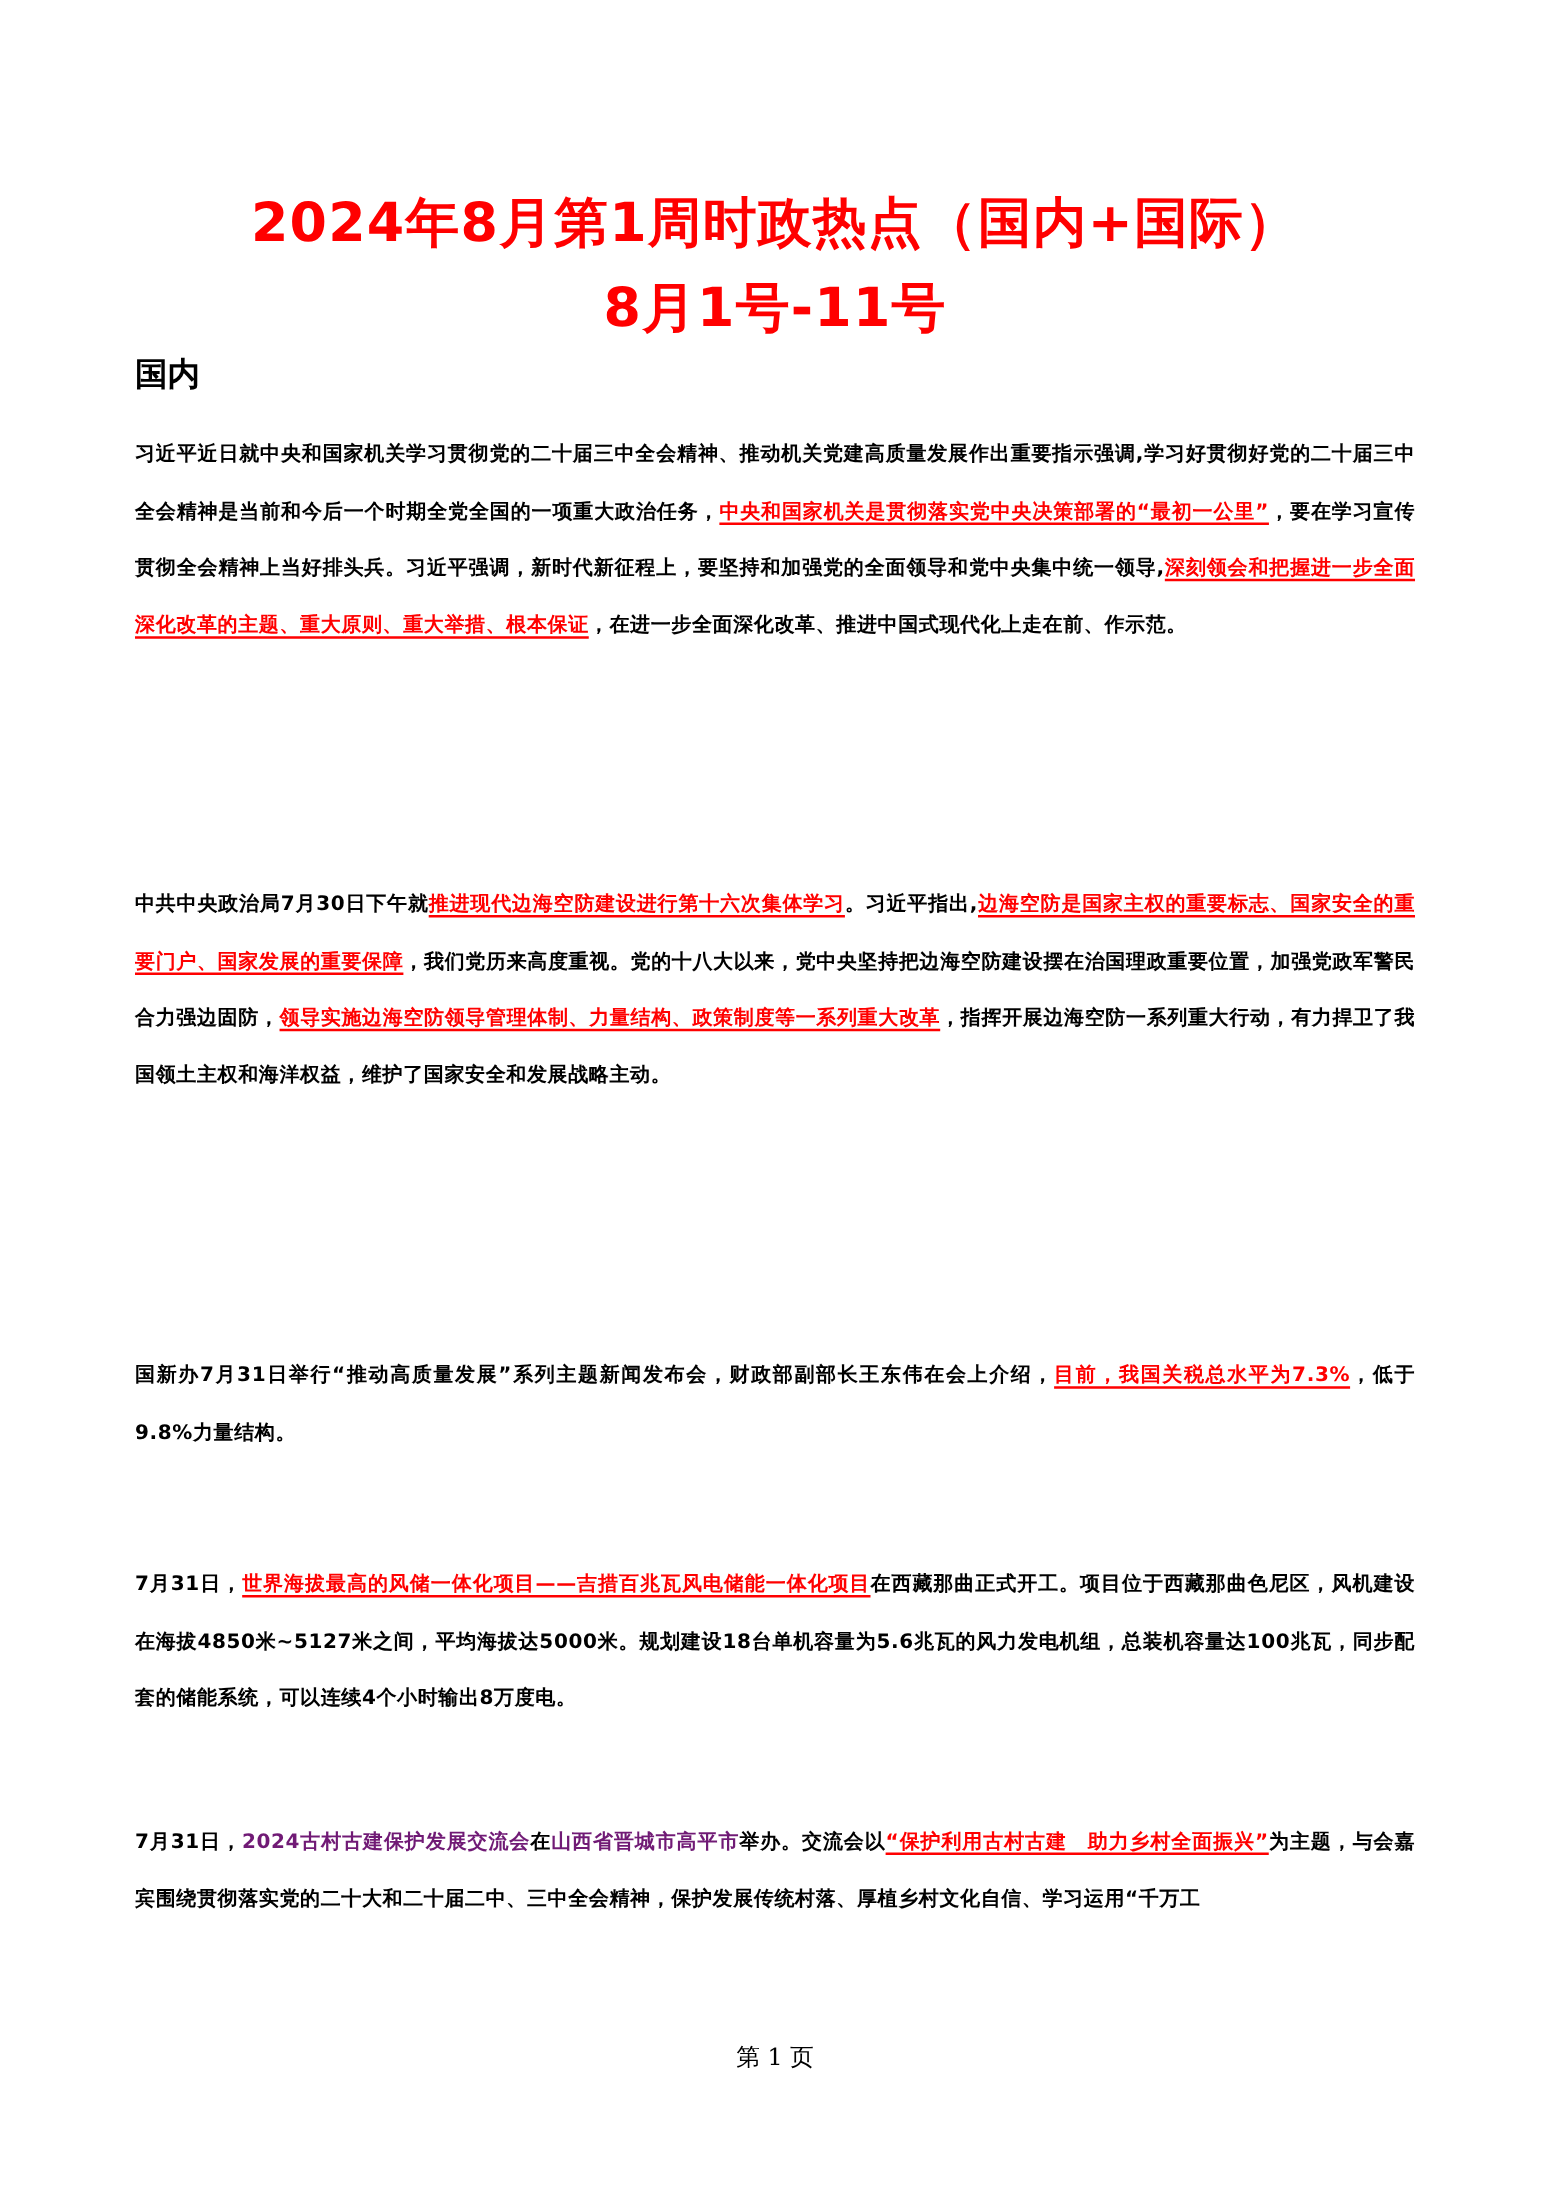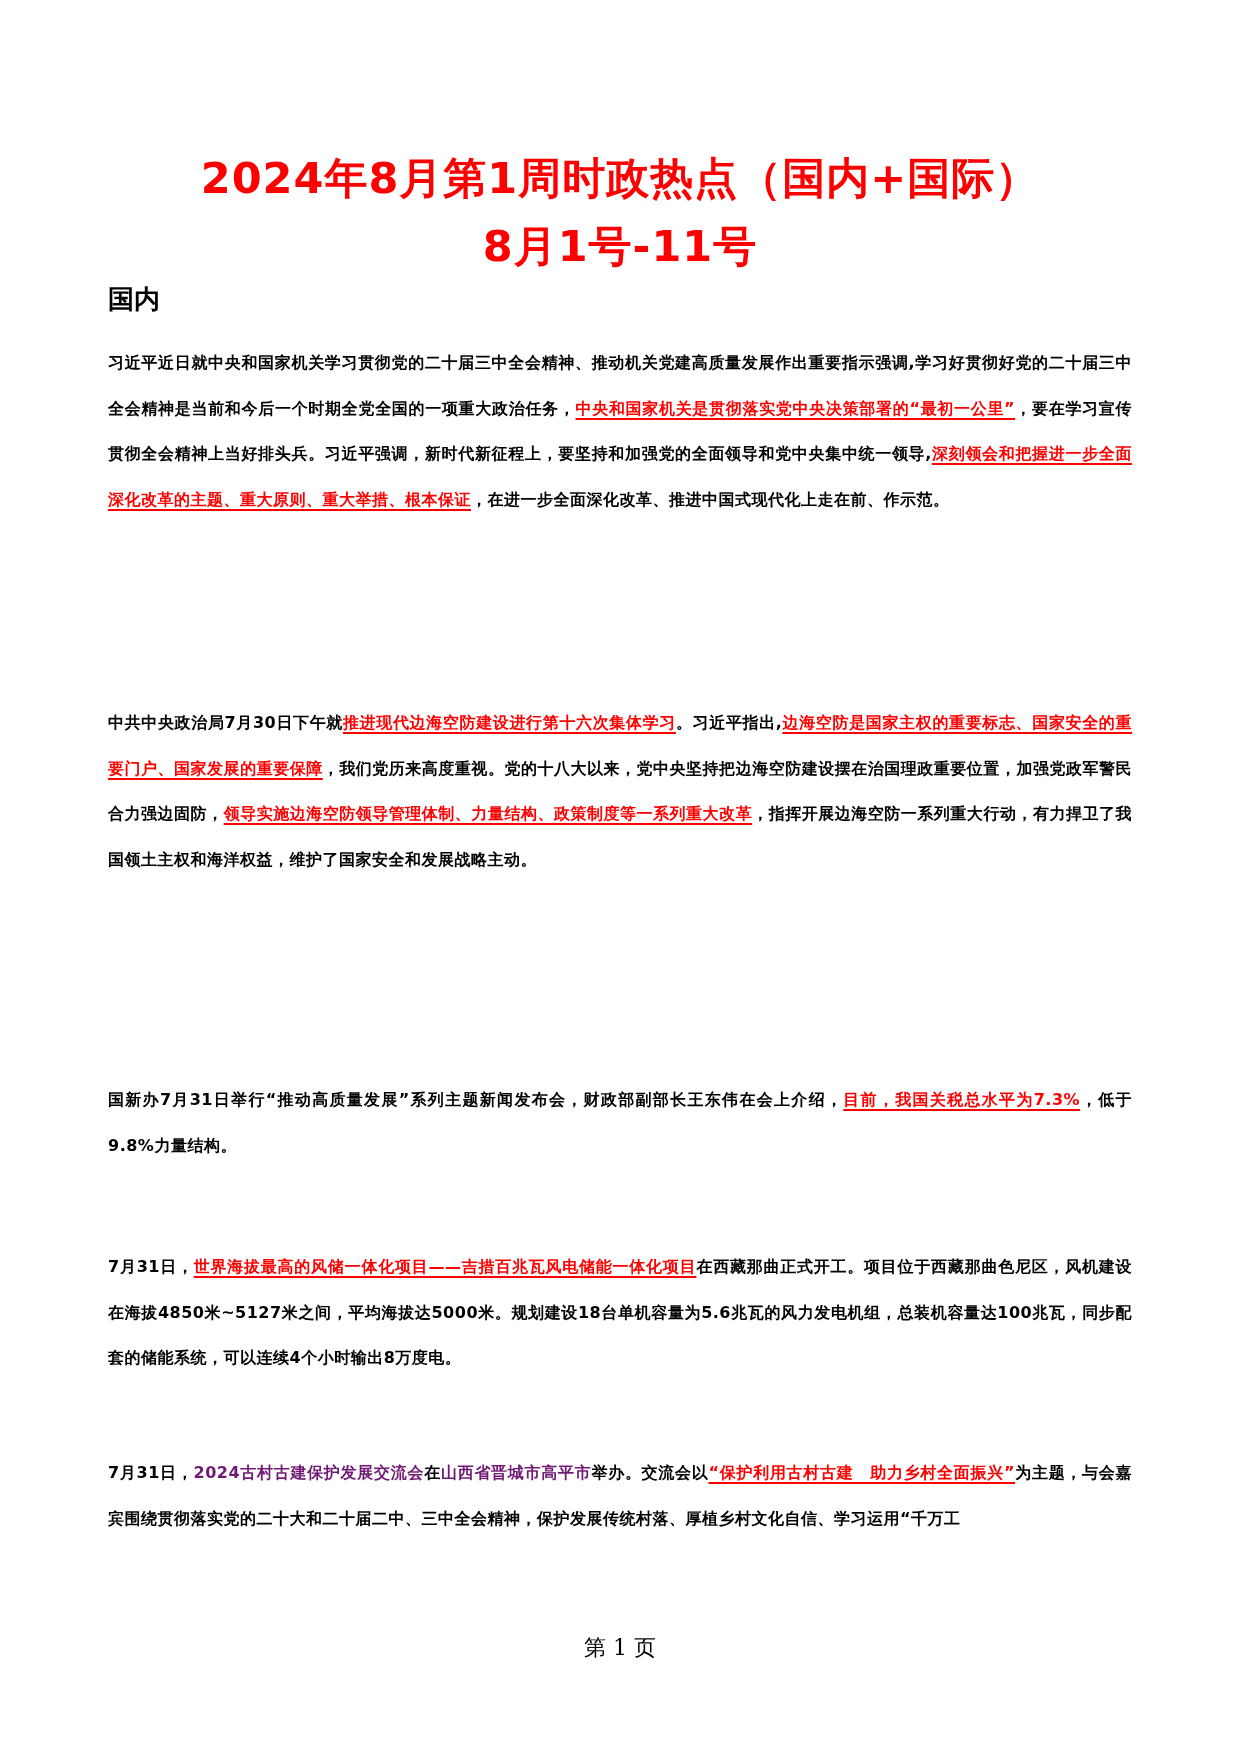--- a/index.html
+++ b/index.html
@@ -64,21 +64,21 @@
     .p3 { top: 1077px; }
     .p4 { top: 1222px; margin-top: 22px; }
     .p5 { top: 1450px; }
     .footer {
       position: absolute;
       left: 0;
       width: 1240px;
       top: 1633px;
       text-align: center;
       font-family: "DejaVu Serif", "Liberation Serif", serif;
-      font-size: 22px;
+      font-size: 19px;
       color: #000000;
     }
   </style>
 </head>
 <body>
 
 <div class="page">
   <div class="title title-1">2024年8月第1周时政热点（国内+国际）</div>
   <div class="title title-2">8月1号-11号</div>
   <div class="section-heading">国内</div>

